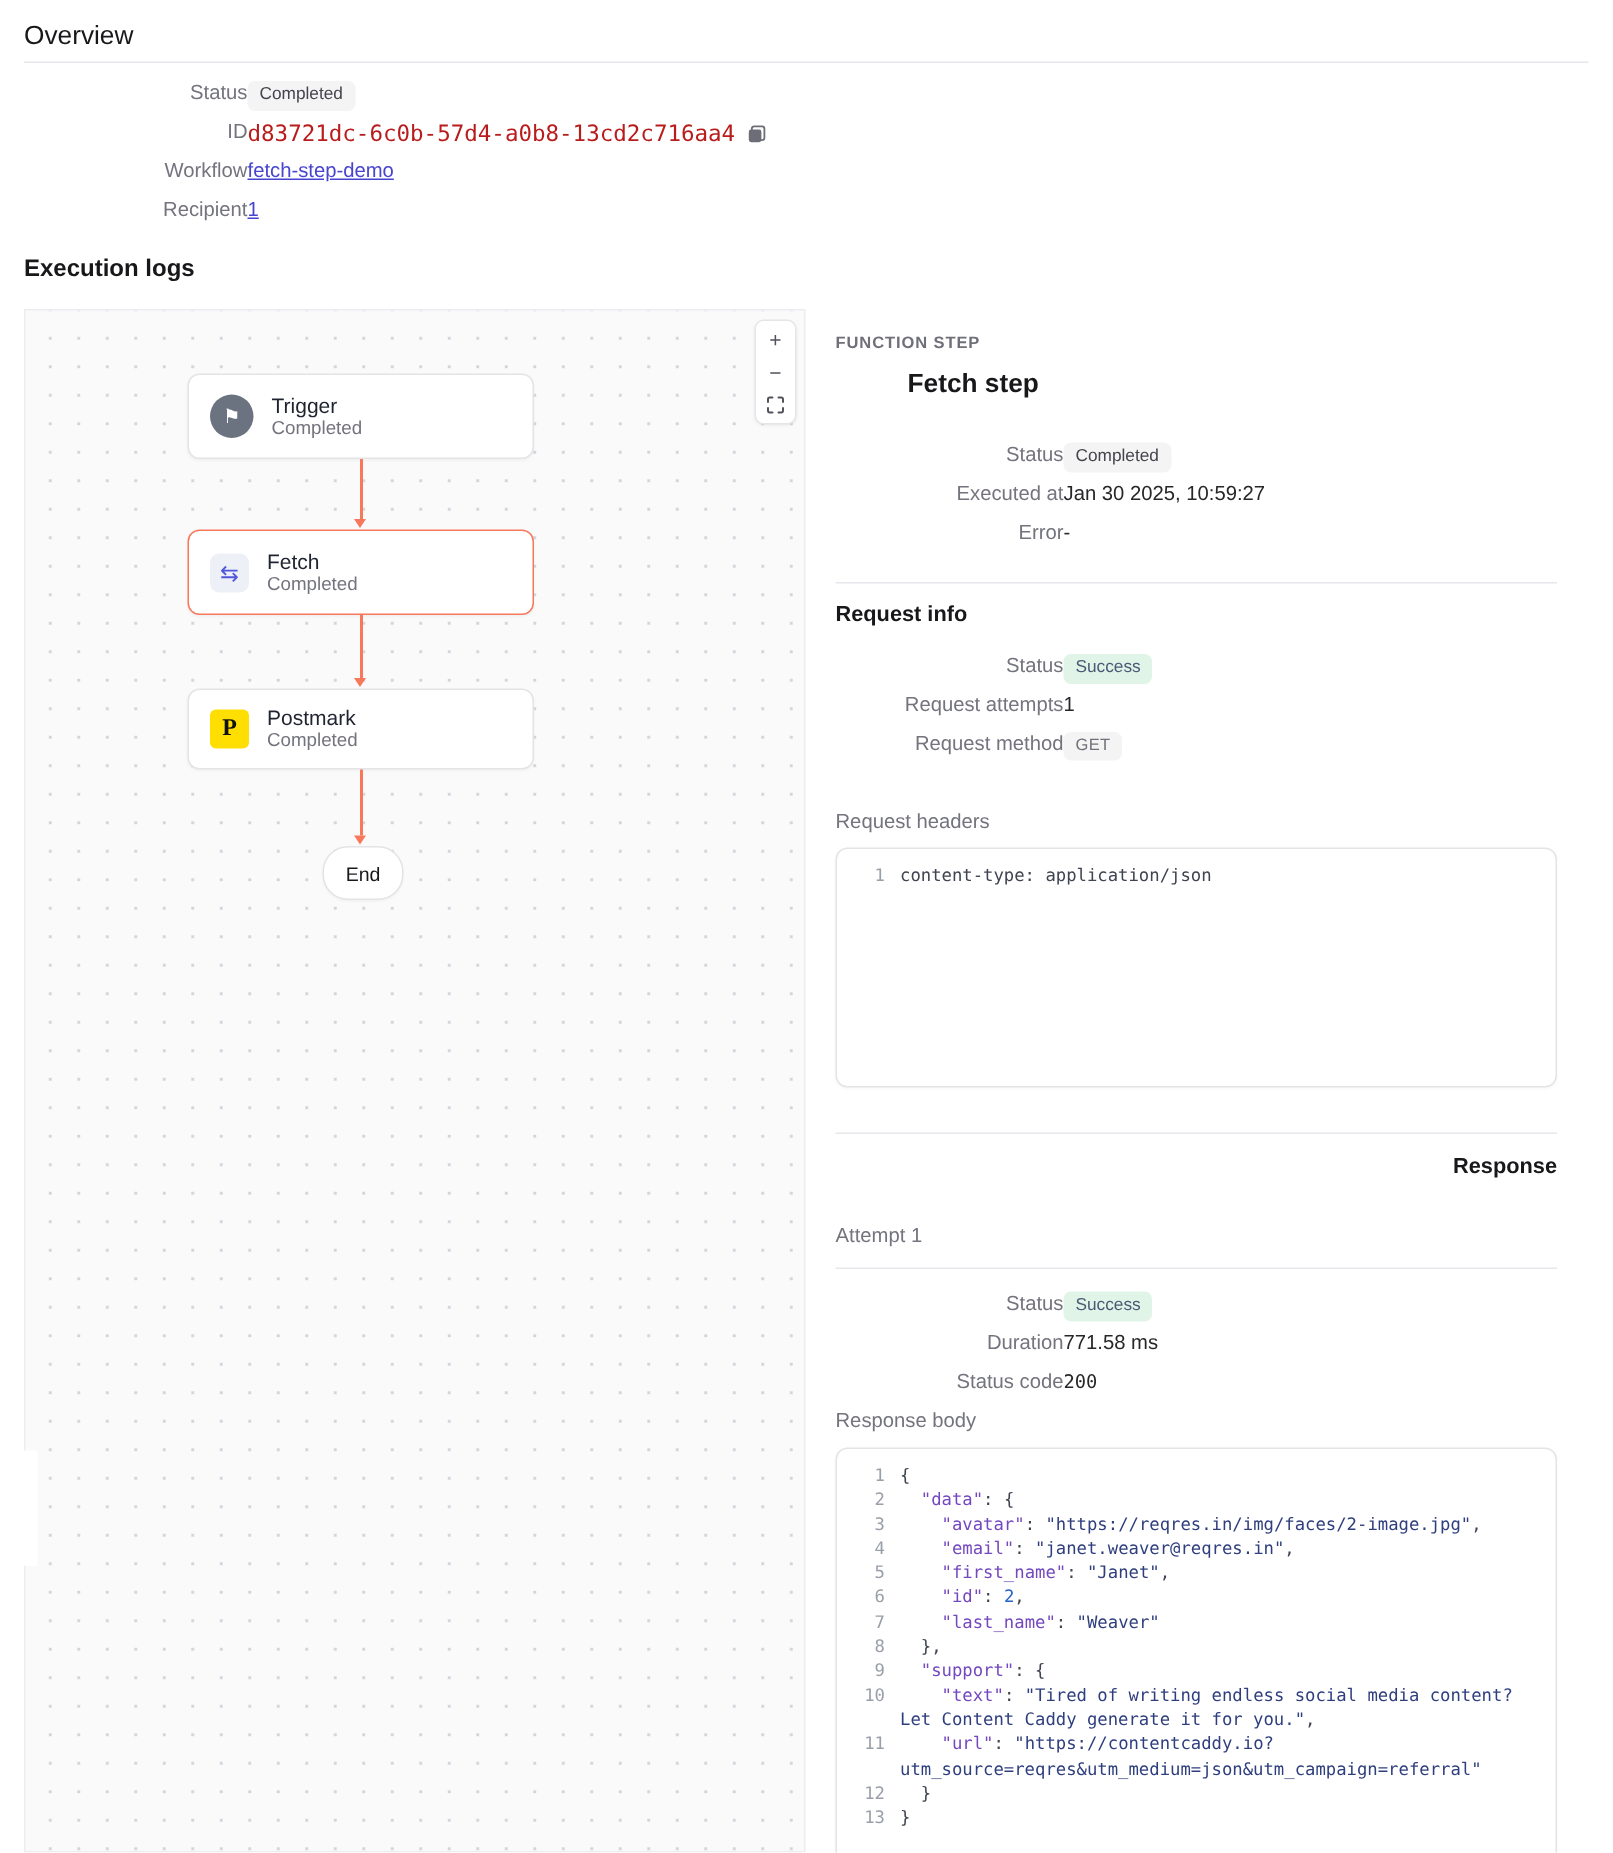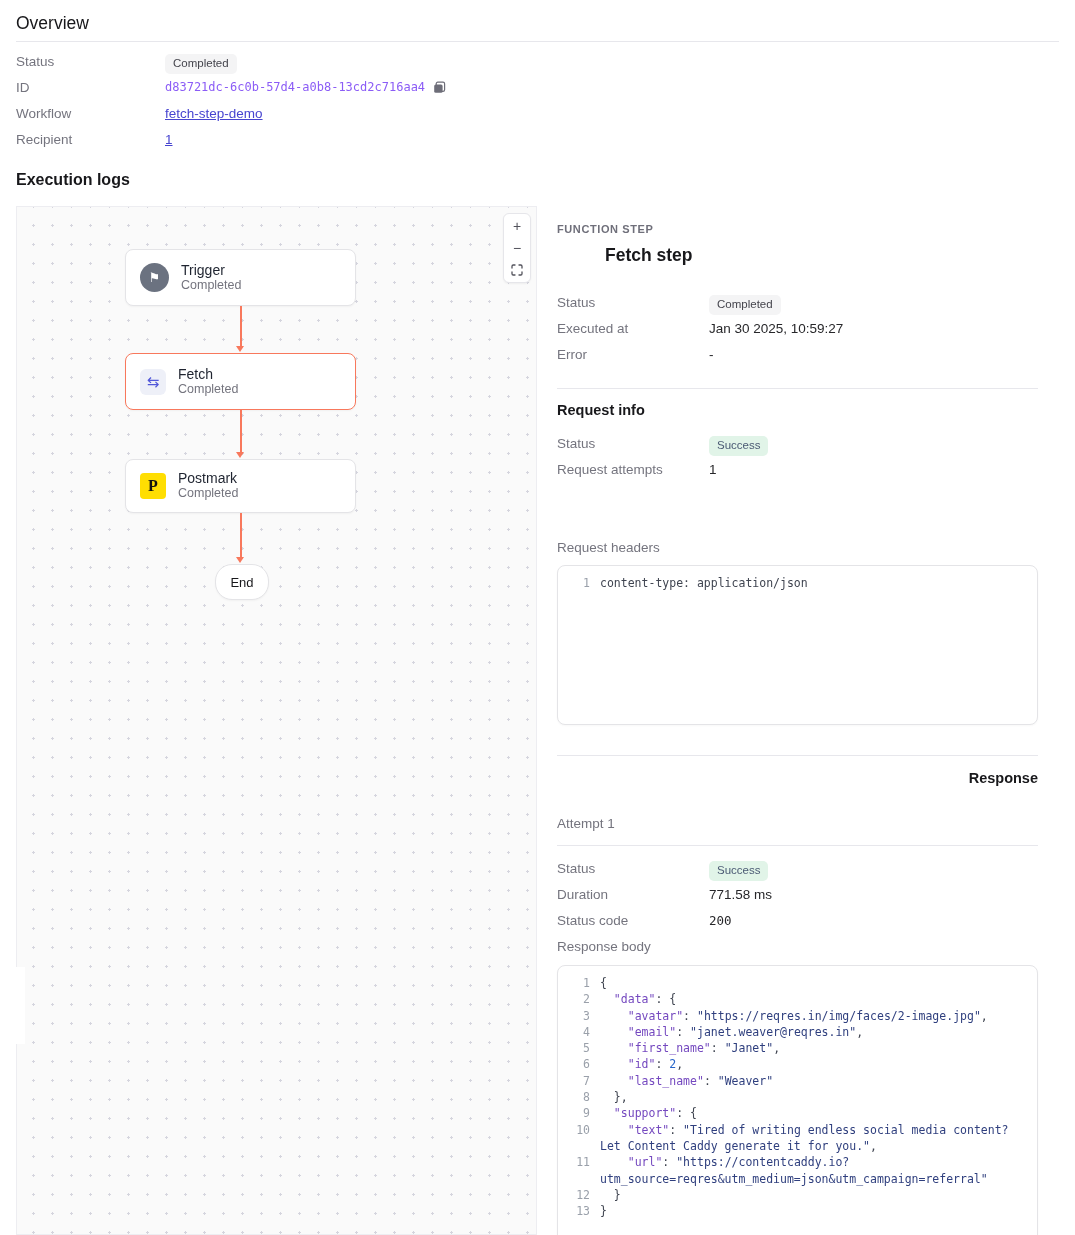--- a/index.html
+++ b/index.html
@@ -7,29 +7,29 @@
     width:1075px;height:1235px;position:relative;overflow:hidden;background:#fff;
     font-family:"Liberation Sans","DejaVu Sans",sans-serif;color:#27272a;
     -webkit-font-smoothing:antialiased;
   }
   .mono{font-family:"DejaVu Sans Mono","Liberation Mono",monospace;}
 
   
   .ov-title{position:absolute;left:16px;top:13px;font-size:17.5px;font-weight:400;color:#18181b;}
   .ov-div{position:absolute;left:16px;top:41px;width:1043px;height:1px;background:#e7e7ec;}
   .ov-rows{position:absolute;left:16px;top:54px;width:1043px;}
-  .row{display:flex;align-items:flex-start;min-height:26px;font-size:13.5px;}
+  .row{display:flex;align-items:flex-start;min-height:26px;font-size:13.5px;text-align:right;}
   .row .lbl{width:149px;flex:none;color:#74747e;}
   .row .val{color:#27272a;display:flex;align-items:center;gap:8px;}
   .badge{display:inline-block;background:#f4f4f5;color:#44444c;font-size:11.5px;
          padding:3px 8px;border-radius:5px;line-height:1.2;}
   .badge.success{background:#e1f4e8;color:#4b5a74;}
   .badge.method{color:#70707a;font-size:11px;letter-spacing:.02em;}
   a.lnk{color:#4744d0;text-decoration:underline;font-size:13.5px;cursor:pointer;}
-  .id-mono{font-size:12px;color:#8b5cf6;}
+  .id-mono{font-size:15px;color:#b91c1c;}
 
   .exec-title{position:absolute;left:16px;top:171px;font-size:16px;font-weight:700;color:#18181b;}
 
   
   .canvas{position:absolute;left:16px;top:206px;width:521px;height:1029px;
     background:#fafafa;border:1px solid #ededf1;box-sizing:border-box;
     background-image:radial-gradient(#d5d5de 1.1px,transparent 1.1px);
     background-size:19px 19px;background-position:7px 9px;}
   .controls{position:absolute;right:5px;top:6px;width:26px;background:#fff;
     border:1px solid #e6e6ea;border-radius:6px;box-shadow:0 1px 2px rgba(0,0,0,.05);
@@ -198,20 +198,26 @@
   <div class="row">
     <span class="lbl">Status</span>
     <span class="val">
         <span class="badge success">Success</span>
       </span>
   </div>
   <div class="row">
     <span class="lbl">Request attempts</span>
     <span class="val">1</span>
   </div>
+  <div class="row">
+    <span class="lbl">Request method</span>
+    <span class="val">
+        <span class="badge method">GET</span>
+      </span>
+  </div>
 </div>
 
 <div class="abs" style="top:540px;font-size:13.5px;color:#74747e;">Request headers</div>
 
 <div class="abs codeblock" style="top:565px;height:160px;">
     <div class="code-line">
       <span class="ln">1</span>
       <span class="lt"><span class="tok-p">content-type: application/json</span></span>
     </div>
   </div>

